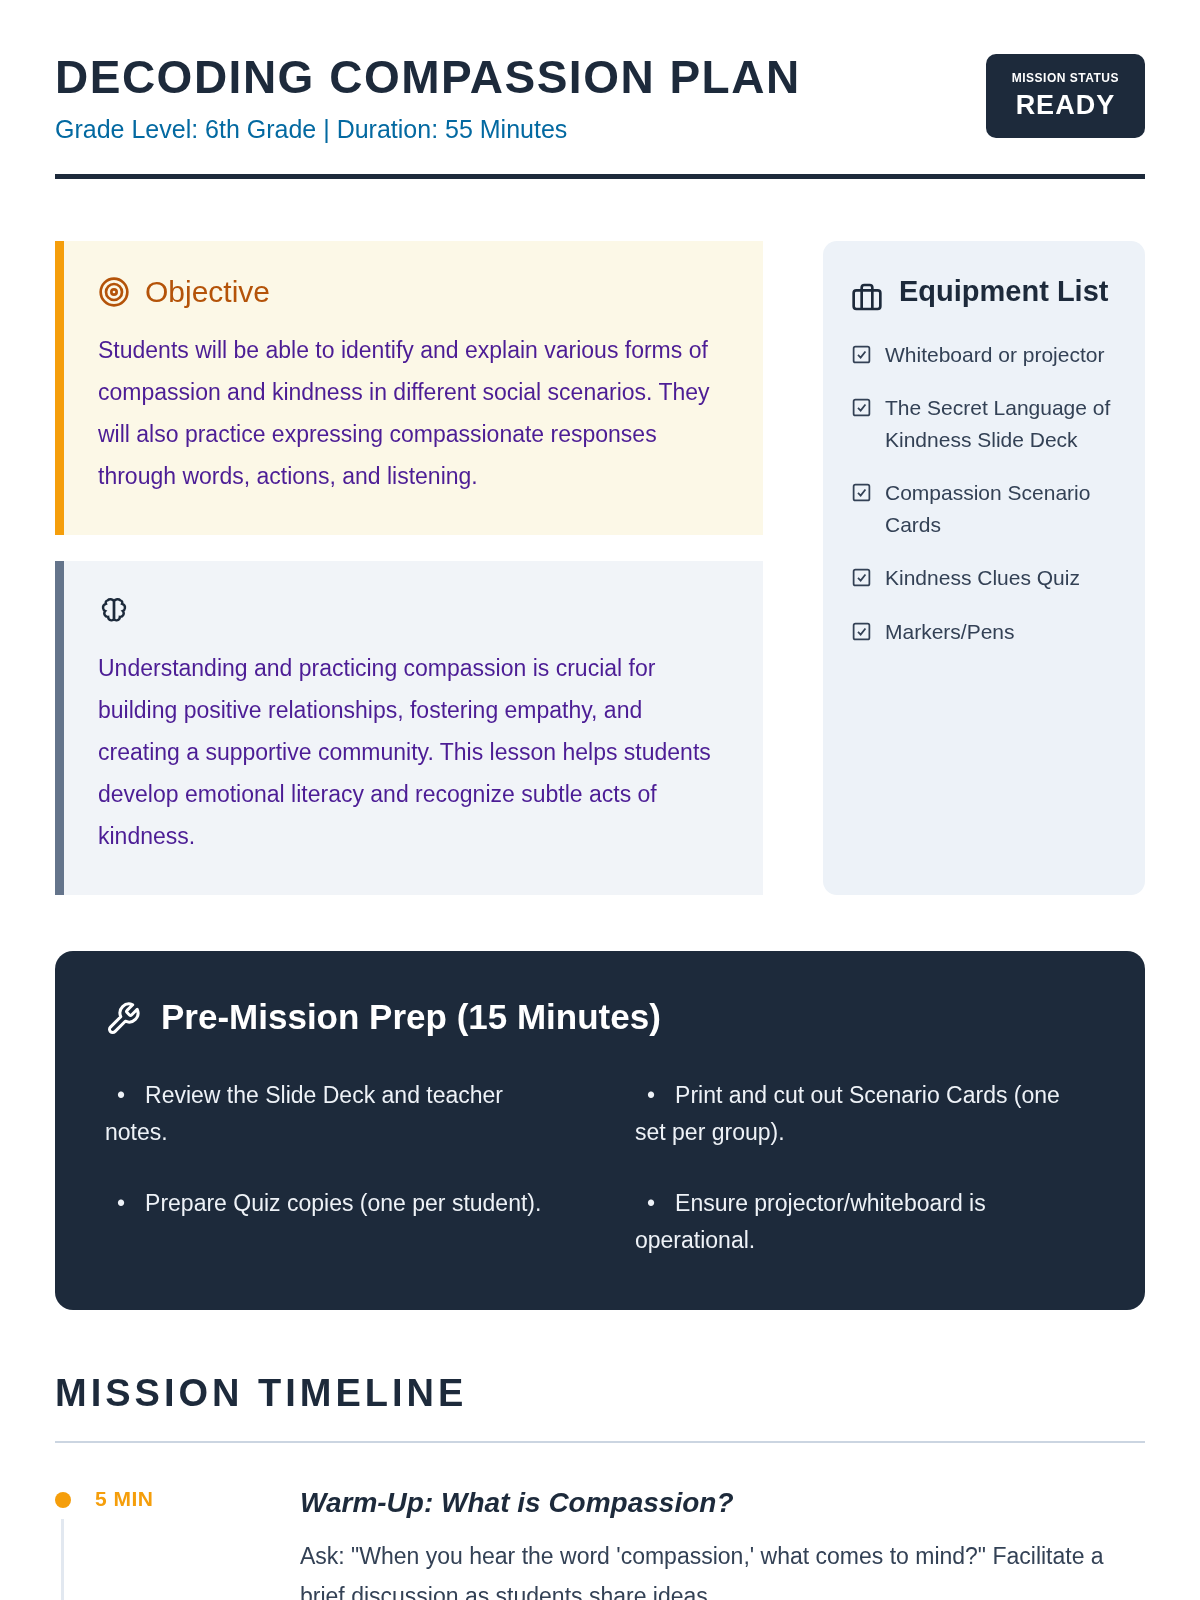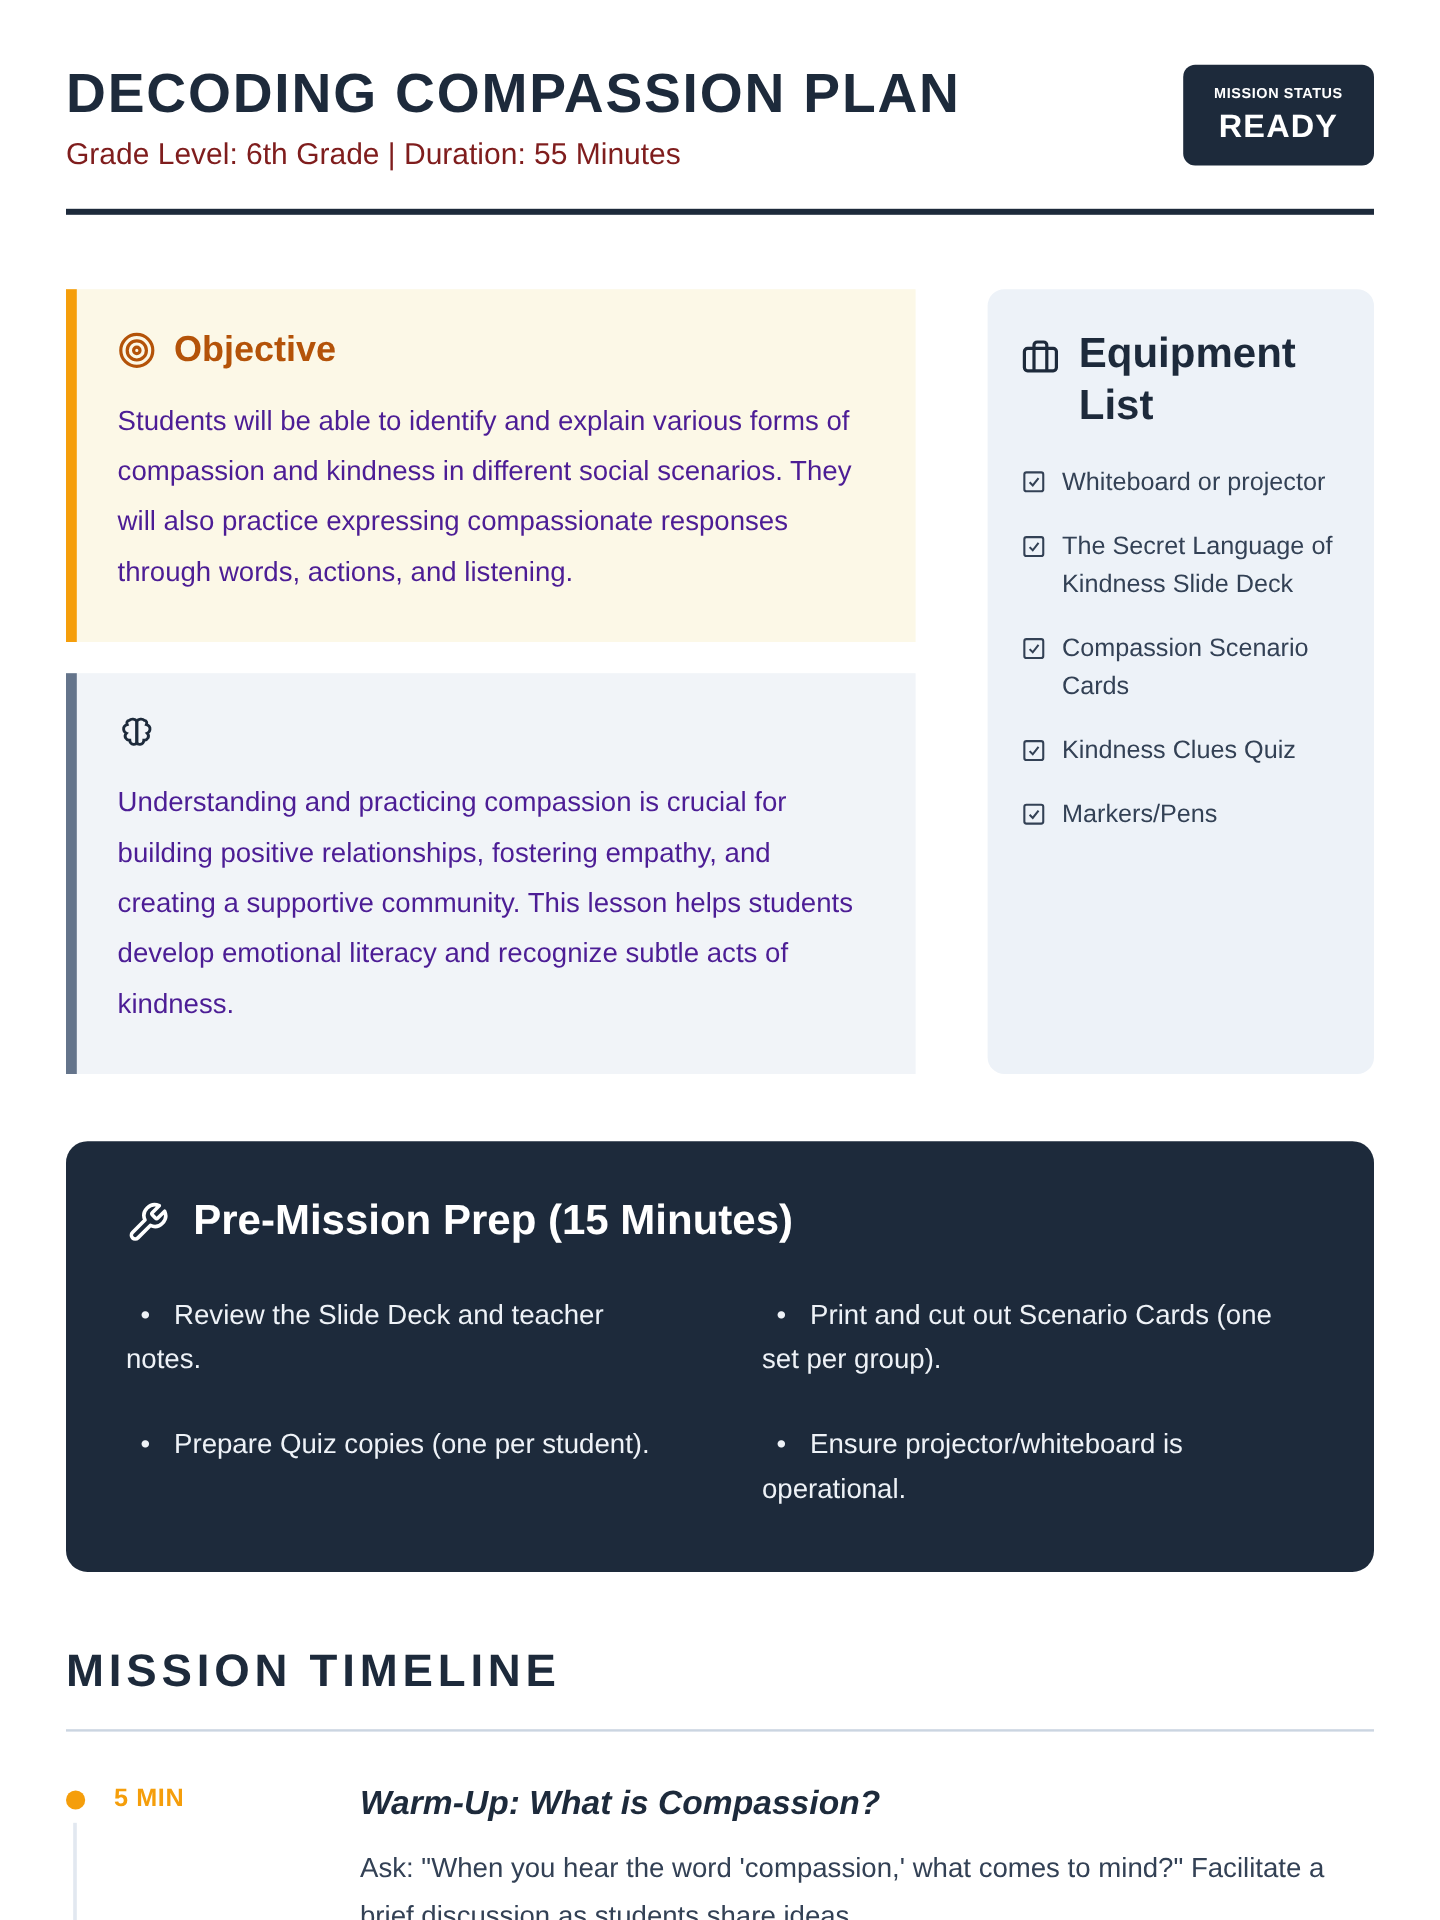--- a/index.html
+++ b/index.html
@@ -22,21 +22,21 @@
     font-size: 46px;
     font-weight: 800;
     letter-spacing: 1.5px;
     color: #1d2a3b;
     line-height: 1.1;
   }
   .subtitle {
     margin-top: 12px;
     font-size: 25px;
     font-weight: 500;
-    color: #7f1d1d;
+    color: #0369a1;
   }
   .status-badge {
     background: #1d2a3b;
     color: #ffffff;
     border-radius: 10px;
     padding: 17px 26px;
     text-align: center;
     flex-shrink: 0;
     margin-top: 2px;
   }
@@ -62,21 +62,21 @@
     grid-column: 1; grid-row: 2;
     background: #f1f4f8;
     border-left: 9px solid #64748b;
     padding: 34px 38px 38px 34px;
   }
   .card-heading {
     display: flex;
     align-items: center;
     gap: 15px;
     font-size: 30px;
-    font-weight: 700;
+    font-weight: 400;
   }
   .card-objective .card-heading { color: #b45309; }
   .card-why .card-heading { color: #1d2a3b; }
   .card-body {
     margin-top: 20px;
     font-size: 23px;
     line-height: 1.83;
     color: #4c1d95;
   }
   .icon { display: inline-flex; flex-shrink: 0; }
@@ -84,21 +84,21 @@
   .card-equipment {
     grid-column: 2; grid-row: 1 / span 2;
     background: #edf2f8;
     border-radius: 14px;
     padding: 32px 28px;
   }
   .equipment-heading {
     display: flex;
     align-items: flex-start;
     gap: 16px;
-    font-size: 35px;
+    font-size: 29px;
     font-weight: 800;
     color: #1d2a3b;
     line-height: 1.25;
   }
   .equipment-heading .icon { margin-top: 8px; }
   .equipment-list { margin-top: 26px; }
   .equipment-item {
     display: flex;
     align-items: flex-start;
     gap: 13px;

